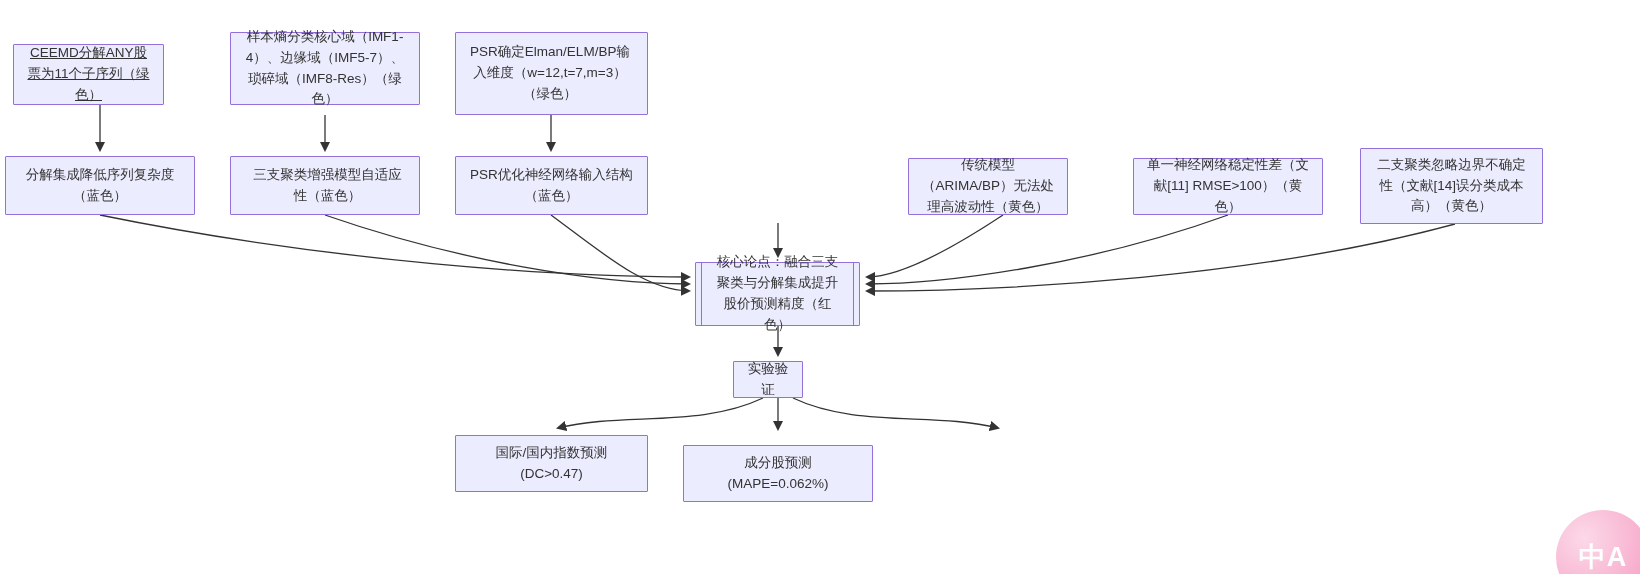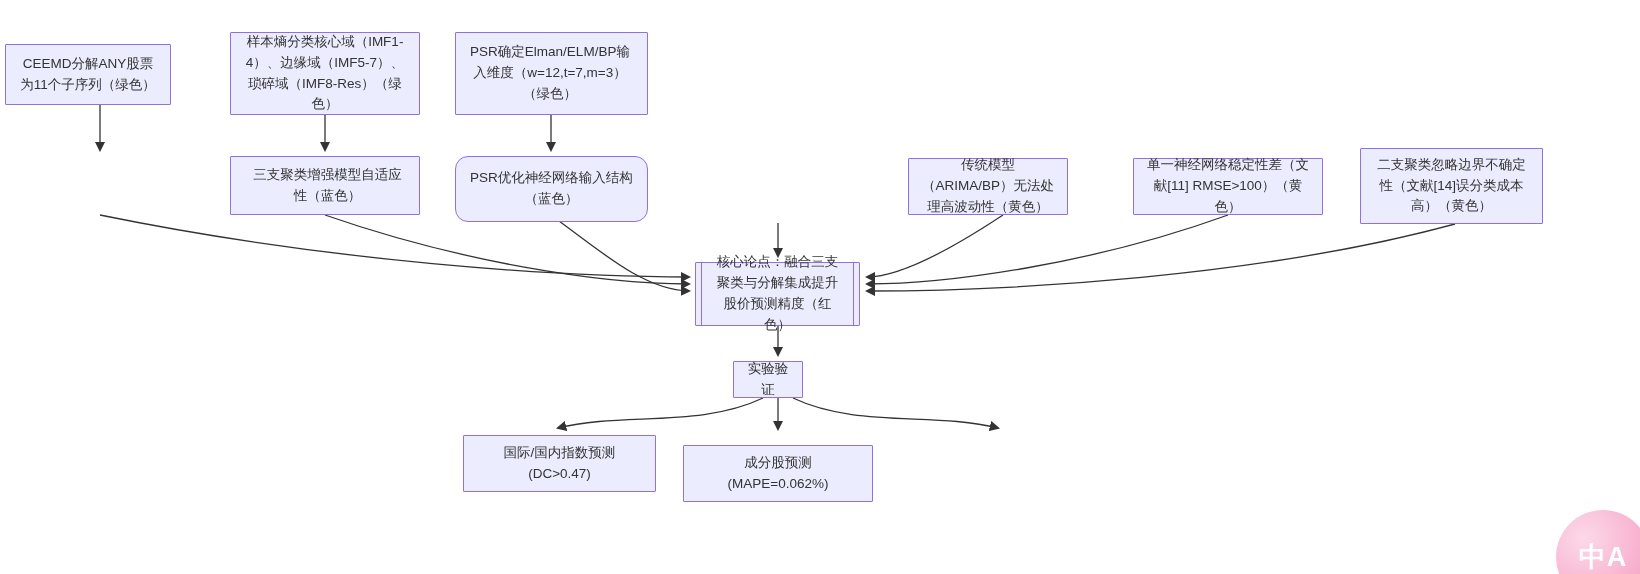--- a/index.html
+++ b/index.html
@@ -60,43 +60,44 @@
       <path d="M1003,215 C935,260 892,277 867,277" marker-end="url(#arrow)"></path>
       <path d="M1228,215 C1090,265 945,284 867,284" marker-end="url(#arrow)"></path>
       <path d="M1455,224 C1260,277 1010,291 867,291" marker-end="url(#arrow)"></path>
       <path d="M778,326 L778,355" marker-end="url(#arrow)"></path>
       <path d="M763,398 C700,428 622,412 558,428" marker-end="url(#arrow)"></path>
       <path d="M778,398 L778,429" marker-end="url(#arrow)"></path>
       <path d="M793,398 C856,428 934,412 998,428" marker-end="url(#arrow)"></path>
     </g>
   </svg>
 
-  <div class="node" style="left:5px;top:44px;width:166px;height:61px;">CEEMD分解ANY股票为11个子序列（绿色）</div>
+  <div class="node" style="left:13px;top:44px;width:151px;height:61px;text-decoration:underline;">CEEMD分解ANY股票为11个子序列（绿色）</div>
 
-  <div class="node" style="left:230px;top:32px;width:190px;height:83px;">样本熵分类核心域（IMF1-4）、边缘域（IMF5-7）、琐碎域（IMF8-Res）（绿色）</div>
+  <div class="node" style="left:230px;top:32px;width:190px;height:73px;">样本熵分类核心域（IMF1-4）、边缘域（IMF5-7）、琐碎域（IMF8-Res）（绿色）</div>
 
   <div class="node" style="left:455px;top:32px;width:193px;height:83px;padding-left:9px;">PSR确定Elman/ELM/BP输入维度（w=12,t=7,m=3）（绿色）</div>
 
+  <div class="node" style="left:5px;top:156px;width:190px;height:59px;">分解集成降低序列复杂度（蓝色）</div>
 
   <div class="node" style="left:230px;top:156px;width:190px;height:59px;padding-left:17px;">三支聚类增强模型自适应性（蓝色）</div>
 
-  <div class="node" style="left:455px;top:156px;width:193px;height:66px;border-radius:13px;">PSR优化神经网络输入结构（蓝色）</div>
+  <div class="node" style="left:455px;top:156px;width:193px;height:59px;">PSR优化神经网络输入结构（蓝色）</div>
 
 
   <div class="node" style="left:908px;top:158px;width:160px;height:57px;">传统模型（ARIMA/BP）无法处理高波动性（黄色）</div>
 
   <div class="node" style="left:1133px;top:158px;width:190px;height:57px;">单一神经网络稳定性差（文献[11] RMSE&gt;100）（黄色）</div>
 
   <div class="node" style="left:1360px;top:148px;width:183px;height:76px;">二支聚类忽略边界不确定性（文献[14]误分类成本高）（黄色）</div>
 
   <div class="node subroutine" style="left:695px;top:262px;width:165px;height:64px;padding:6px 16px;">核心论点：融合三支聚类与分解集成提升股价预测精度（红色）</div>
 
   <div class="node" style="left:733px;top:361px;width:70px;height:37px;">实验验证</div>
 
-  <div class="node" style="left:455px;top:435px;width:193px;height:57px;margin-left:8px;">国际/国内指数预测 (DC&gt;0.47)</div>
+  <div class="node" style="left:455px;top:435px;width:193px;height:57px;">国际/国内指数预测 (DC&gt;0.47)</div>
 
   <div class="node" style="left:683px;top:435px;width:190px;height:57px;margin-top:10px;">成分股预测 (MAPE=0.062%)</div>
 
 
   <div class="translate-badge">
     <span>中A</span>
   </div>
 
 </div>
 

